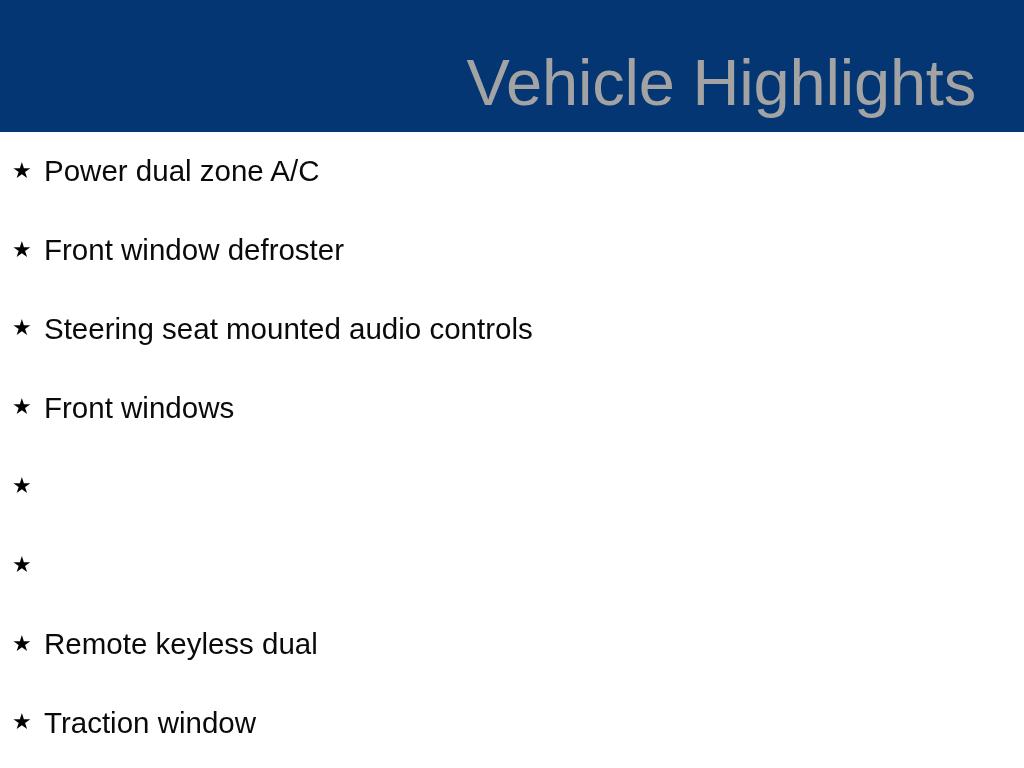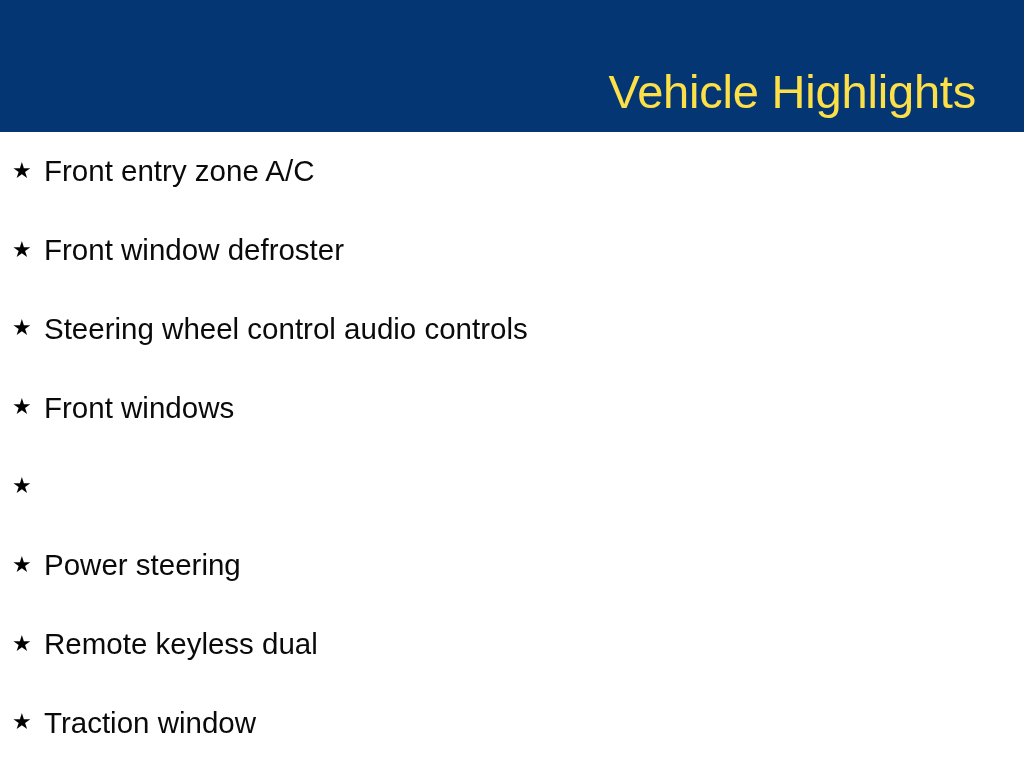--- a/index.html
+++ b/index.html
@@ -33,24 +33,24 @@
     background: #043674;
     box-sizing: border-box;
   }
 
   #slide-title {
     position: absolute;
     right: 48px;
     bottom: 17px;
     margin: 0;
     font-family: "Liberation Sans", sans-serif;
-    font-size: 47px;
+    font-size: 65px;
     font-weight: 400;
     line-height: 1;
-    color: #fde047;
+    color: #a3a3a3;
     letter-spacing: -0.2px;
     white-space: nowrap;
     text-align: right;
   }
 
   
   #highlights-list {
     position: absolute;
     left: 0;
     top: 132px;
@@ -97,45 +97,44 @@
 <div id="slide">
 
   <div id="header-banner">
     <h1 id="slide-title">Vehicle Highlights</h1>
   </div>
 
   <ul id="highlights-list">
 
     <li class="highlight-item">
       <span class="bullet-star">★</span>
-      <span class="highlight-label">Front entry zone A/C</span>
+      <span class="highlight-label">Power dual zone A/C</span>
     </li>
 
     <li class="highlight-item">
       <span class="bullet-star">★</span>
       <span class="highlight-label">Front window defroster</span>
     </li>
 
     <li class="highlight-item">
       <span class="bullet-star">★</span>
-      <span class="highlight-label">Steering wheel control audio controls</span>
+      <span class="highlight-label">Steering seat mounted audio controls</span>
     </li>
 
     <li class="highlight-item">
       <span class="bullet-star">★</span>
       <span class="highlight-label">Front windows</span>
     </li>
 
     <li class="highlight-item">
       <span class="bullet-star">★</span>
     </li>
 
     <li class="highlight-item">
       <span class="bullet-star">★</span>
-      <span class="highlight-label">Power steering</span>
     </li>
 
     <li class="highlight-item">
       <span class="bullet-star">★</span>
       <span class="highlight-label">Remote keyless dual</span>
     </li>
 
     <li class="highlight-item">
       <span class="bullet-star">★</span>
       <span class="highlight-label">Traction window</span>

